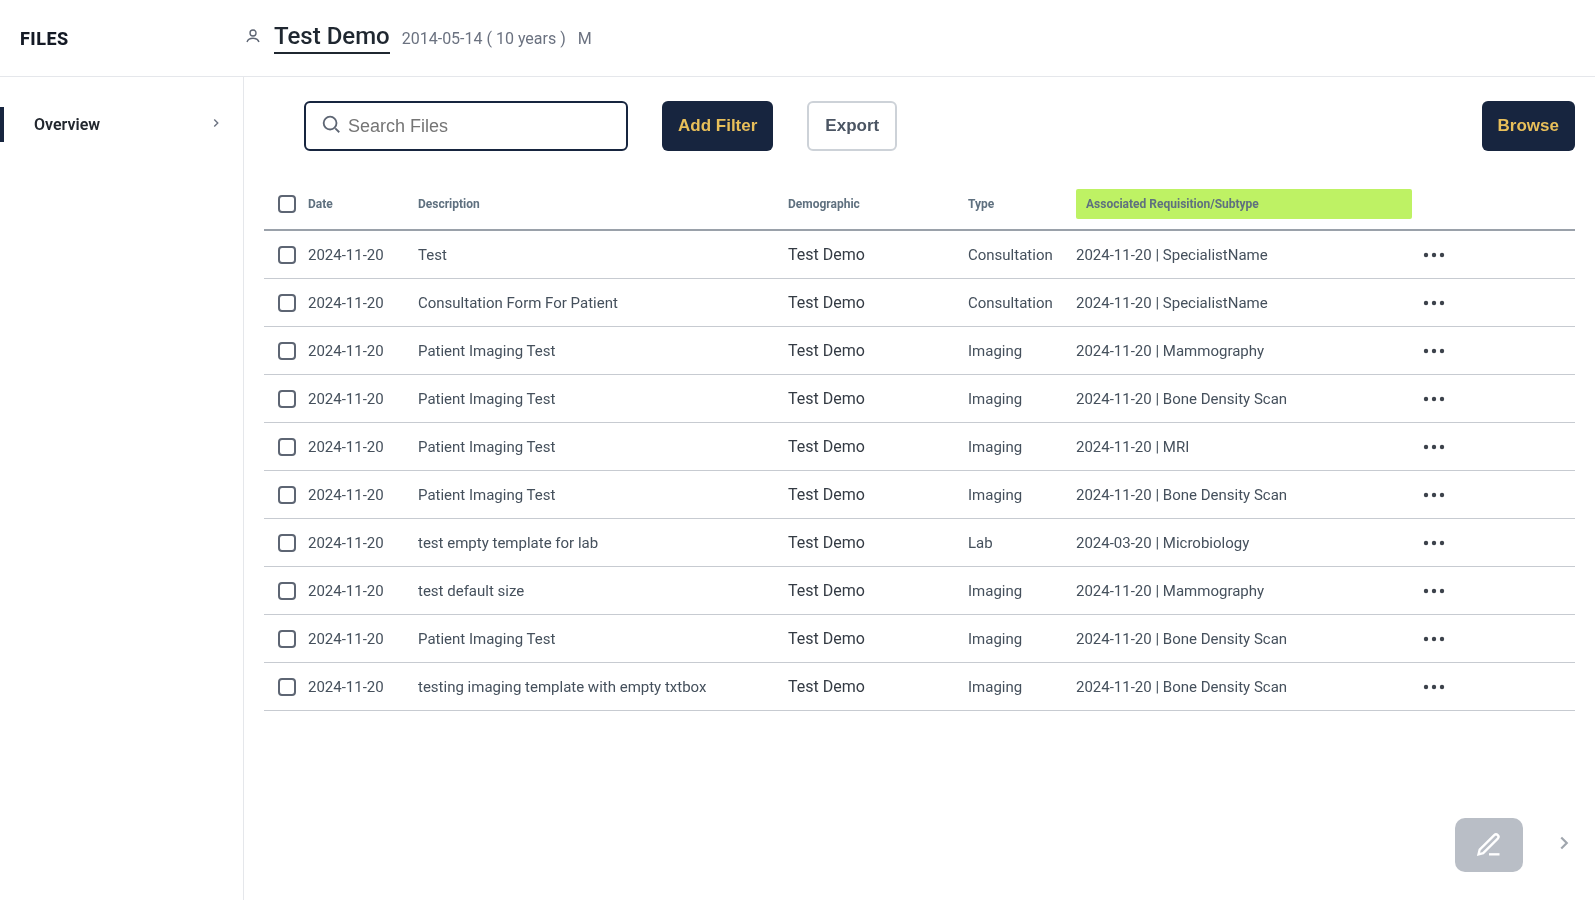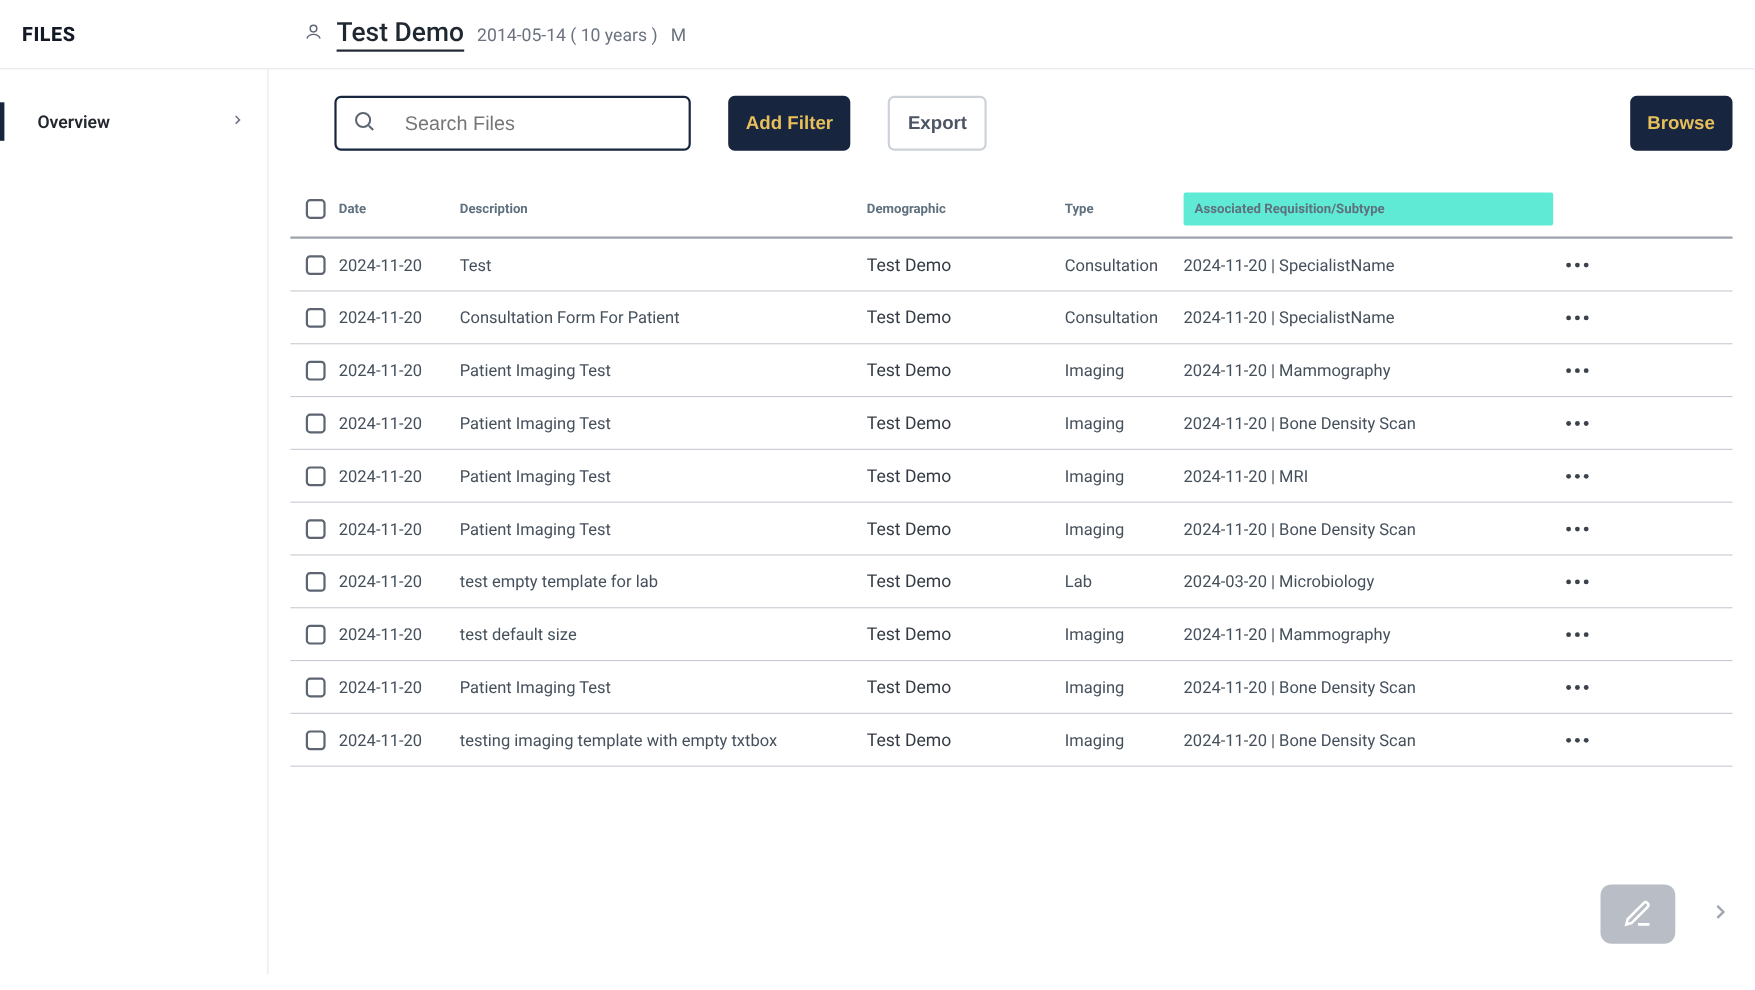--- a/index.html
+++ b/index.html
@@ -1,44 +1,44 @@
 <!DOCTYPE html>
 <html><head>
 <meta charset="utf-8">
 <style>
   * { box-sizing: border-box; }
   html, body { margin:0; padding:0; font-family: -apple-system, BlinkMacSystemFont, "Segoe UI", Roboto, sans-serif; color:#1f2d3d; background:#fff; }
-  .topbar { display:flex; align-items:center; height:63px; border-bottom:1px solid #e5e7eb; padding:0 20px;gap:32px; }
+  .topbar { display:flex; align-items:center; height:77px; border-bottom:1px solid #e5e7eb; padding:0 20px; }
   .brand { font-weight:800; font-size:18px; letter-spacing:0.5px; color:#141a25; width:224px; }
   .patient { display:flex; align-items:center; gap:12px; }
   .patient .picon svg { width:18px; height:18px; stroke:#5d6573; }
   .pname { font-size:24px; font-weight:500; color:#1f2730; border-bottom:2px solid #1f2730; padding-bottom:2px; }
   .pmeta { font-size:16px; color:#6b7280; }
 
   .layout { display:flex; height:calc(900px - 77px); }
   .sidebar { width:244px; border-right:1px solid #e5e7eb; padding-top:30px; }
   .sbitem { display:flex; align-items:center; justify-content:space-between; padding:8px 20px 8px 30px; font-size:16px; font-weight:600; color:#22272e; border-left:4px solid #17253f; cursor:pointer; }
   .sbitem .chev { color:#6b7280; }
 
   .main { flex:1; padding:24px 20px 0 20px; overflow:hidden; position:relative; }
 
   .toolbar { display:flex; align-items:center; gap:34px; margin-bottom:28px; padding-left:40px; }
-  .searchwrap { display:flex; align-items:center; border:2px solid #17253f; border-radius:6px; height:50px; width:324px; padding:0 14px; gap:24px; }
+  .searchwrap { display:flex; align-items:center; border:2px solid #17253f; border-radius:6px; height:50px; width:324px; padding:0 14px; gap:4px; }
   .searchwrap svg { width:22px; height:22px; stroke:#5d6573; }
   .searchwrap input { border:none; outline:none; font-size:18px; color:#4b5563; width:100%; background:transparent; }
   .btn { height:50px; border-radius:6px; font-size:17px; font-weight:700; cursor:pointer; display:inline-flex; align-items:center; justify-content:center; padding:0 16px; }
   .btn-primary { background:#17253f; color:#e8bf5a; border:none; }
   .btn-outline { background:#fff; color:#4b5563; border:2px solid #cdd2d8;text-align:center; }
   .toolbar .spacer { flex:1; }
 
   .tablewrap { width:100%; }
   .thead, .trow { display:grid; grid-template-columns: 44px 110px 370px 180px 108px 336px 44px; align-items:center; }
   .thead { border-bottom:2px solid #9aa1aa; padding:10px 0 10px 0; }
   .thead .th { font-size:12px; font-weight:700; color:#5f707f; cursor:pointer; }
-  .thead .th.sorted { background:#5eead4; padding:8px 10px; border-radius:2px; }
+  .thead .th.sorted { background:#bef264; padding:8px 10px; border-radius:2px; }
   .thead .chkcell, .trow .chkcell { display:flex; justify-content:center; }
 
   .trow { border-bottom:1px solid #c7cbd1; height:48px; }
   .trow .td { font-size:15px; color:#45505c; }
   .trow .td.demo { font-size:16px; color:#343b44; }
   .trow .dotsbtn { display:flex; justify-content:center; align-items:center; cursor:pointer; padding:6px; }
   .trow .dotsbtn svg circle { fill:#3c424b; }
 
   input[type=checkbox].cb { appearance:none; width:18px; height:18px; border:2px solid #5d6573; border-radius:4px; cursor:pointer; background:#fff; }
 

